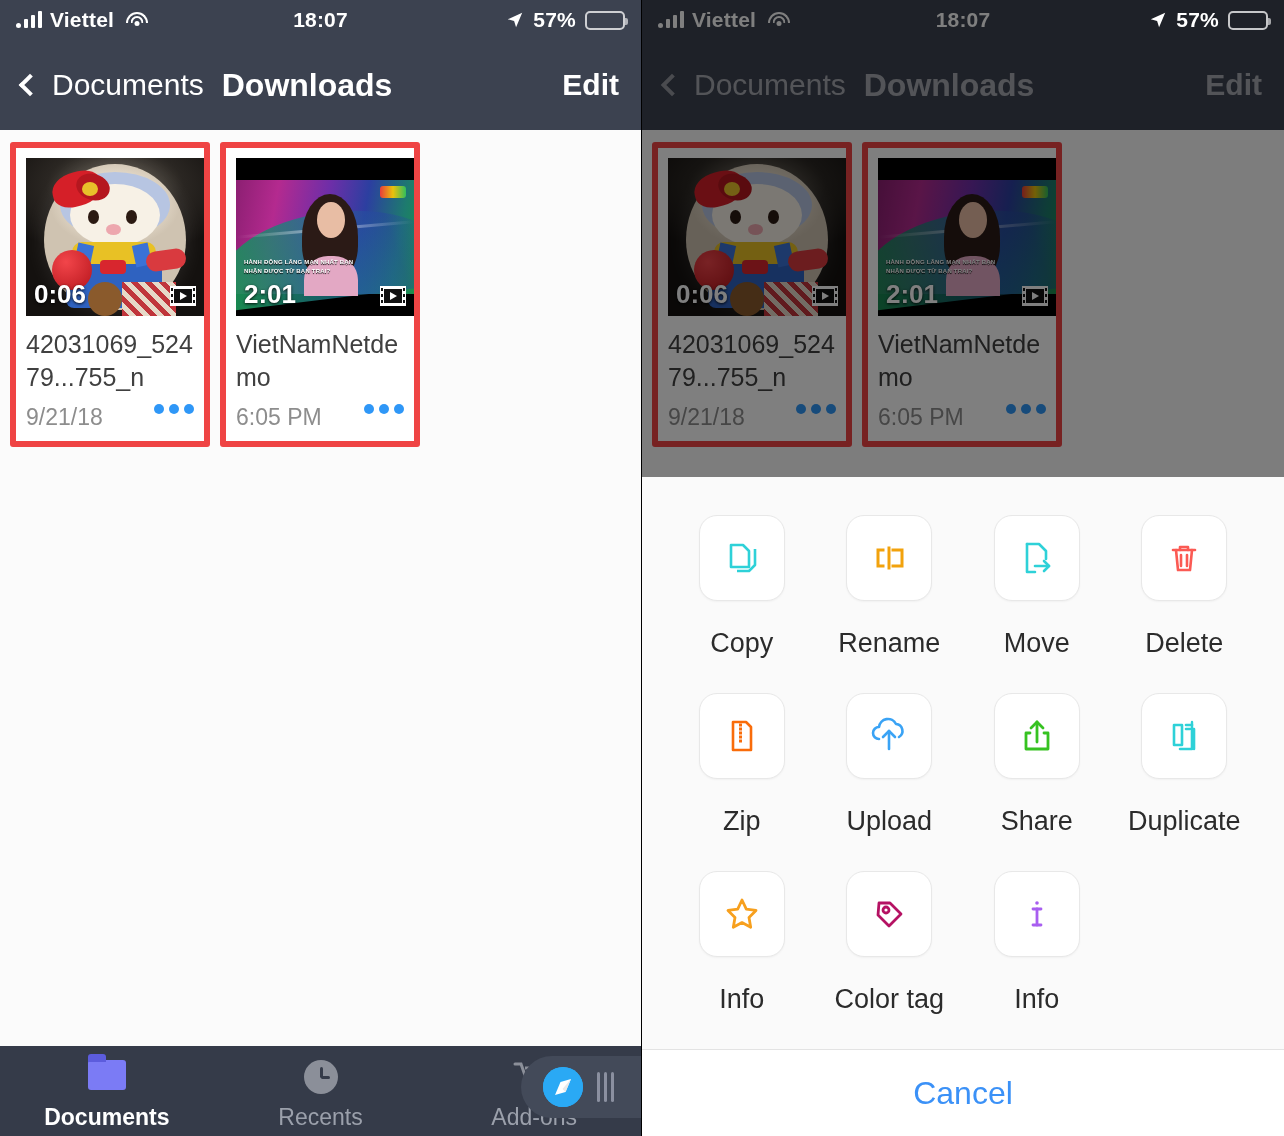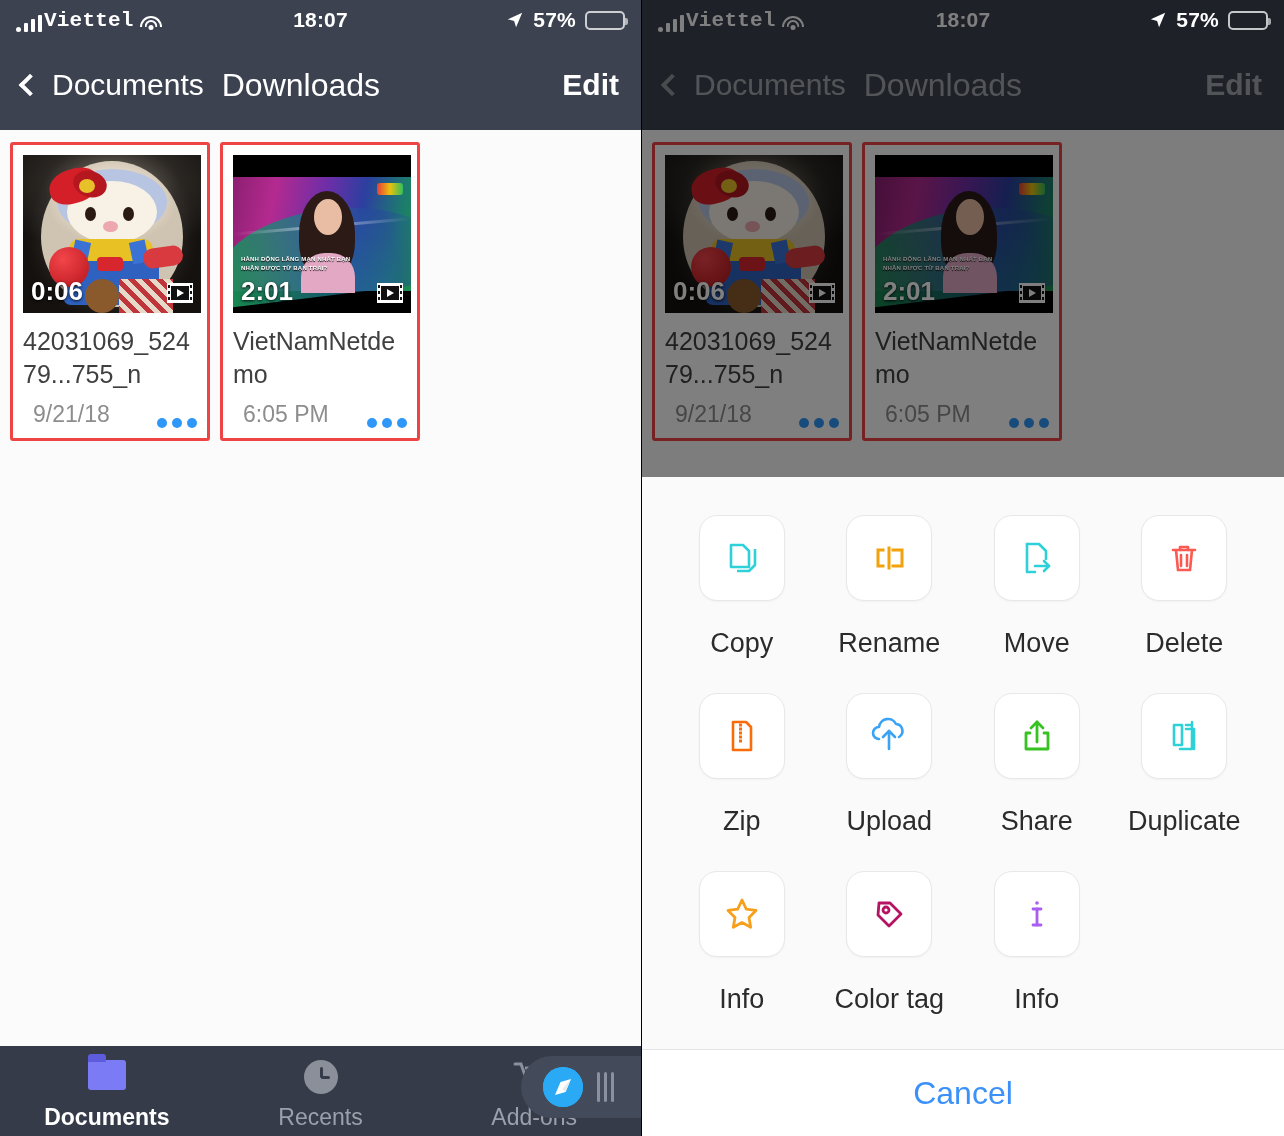--- a/index.html
+++ b/index.html
@@ -13,21 +13,21 @@
   .phone{ position:relative; width:642px; height:1136px; overflow:hidden; background:#fff; }
   .phone.left{ border-right:1px solid #000; }
 
   
   .statusbar{
     height:40px; background:#3c4250; color:#fff;
     display:flex; align-items:center; position:relative;
     padding:0 16px; font-size:21px; font-weight:700;
     letter-spacing:.2px;
   }
-  .sb-left{ display:flex; align-items:flex-end; gap:2px;font-family:Liberation Mono, monospace; }
+  .sb-left{ display:flex; align-items:center; gap:8px; }
   .bars{ display:flex; align-items:flex-end; gap:2.5px; height:16px; }
   .bars i{ display:block; width:4.5px; background:#fff; border-radius:1px; }
   .bars i:nth-child(1){ height:5px; border-radius:50%; width:5px; height:5px;}
   .bars i:nth-child(2){ height:9px; }
   .bars i:nth-child(3){ height:13px; }
   .bars i:nth-child(4){ height:17px; }
   .carrier{ font-size:21px; font-weight:600; }
   .wifi{ width:22px; height:16px; position:relative; margin-left:4px; }
   .wifi span{ position:absolute; left:50%; transform:translateX(-50%);
     border:2.2px solid #fff; border-bottom:none; border-radius:50% 50% 0 0 / 100% 100% 0 0; }
@@ -45,28 +45,28 @@
 
   
   .navbar{
     height:90px; background:#3c4250; color:#fff;
     display:flex; align-items:center; padding:0 22px; position:relative;
   }
   .nav-back{ display:flex; align-items:center; gap:14px; }
   .chev{ width:16px; height:16px; border-left:4px solid #fff; border-bottom:4px solid #fff;
     transform:rotate(45deg); }
   .nav-parent{ font-size:30px; font-weight:400; }
-  .nav-title{ font-size:32px; font-weight:400; margin-left:18px; }
+  .nav-title{ font-size:32px; font-weight:700; margin-left:18px; }
   .nav-edit{ margin-left:auto; font-size:30px; font-weight:700; }
 
   
   .content{ background:#fbfbfb; height:916px; padding:12px 10px; position:relative; }
   .grid{ display:flex; gap:10px; }
   .card{
-    width:200px; background:#fff; border:3px solid #ef4444; border-radius:3px;
+    width:200px; background:#fff; border:6px solid #ef4444; border-radius:3px;
     padding:10px 10px 0 10px;
   }
   .thumb{ width:178px; height:158px; background:#000; position:relative; overflow:hidden; }
   .thumb-img{ position:absolute; inset:0; }
   
   .kitty{ background:
       radial-gradient(ellipse 70% 45% at 50% 18%, #6b6458 0%, #2a2622 55%, #14110f 100%);
   }
   .kitty .body{
     position:absolute; left:18px; top:6px; width:142px; height:146px;
@@ -145,22 +145,22 @@
     background:linear-gradient(90deg,#ff3b30,#ffcc00,#34c759); border-radius:3px; opacity:.9; }
   .vn .sub{ position:absolute; left:8px; top:100px; width:120px; font-size:6px;
     color:#ffffff; line-height:1.5; font-weight:700; letter-spacing:.2px; text-shadow:0 1px 1px #000; }
 
   .dur{ position:absolute; left:8px; bottom:6px; color:#fff; font-size:26px; font-weight:600;
     text-shadow:0 1px 3px rgba(0,0,0,.9); }
   .film{ position:absolute; right:8px; bottom:10px; width:26px; height:20px; }
 
   .fname{ font-size:25px; color:#404040; line-height:1.32; margin-top:12px;
     word-break:break-all; min-height:66px; }
-  .frow{ display:flex; align-items:flex-end; justify-content:space-between;
-    margin-top:10px; padding-bottom:10px;margin-left:10px; }
+  .frow{ display:flex; align-items:flex-start; justify-content:space-between;
+    margin-top:10px; padding-bottom:10px; }
   .fdate{ font-size:23px; color:#8d8d8d; }
   .dots{ display:flex; gap:5px; }
   .dots i{ width:10px; height:10px; border-radius:50%; background:#2f97f7; display:block; }
 
   
   .tabbar{ height:90px; background:#353b49; display:flex; align-items:flex-start;
     padding-top:10px; position:relative; }
   .tab{ flex:1; display:flex; flex-direction:column; align-items:center; gap:6px; }
   .tab .tlabel{ font-size:23px; color:#9ba0ab; }
   .tab.active .tlabel{ color:#fff; font-weight:600; }

